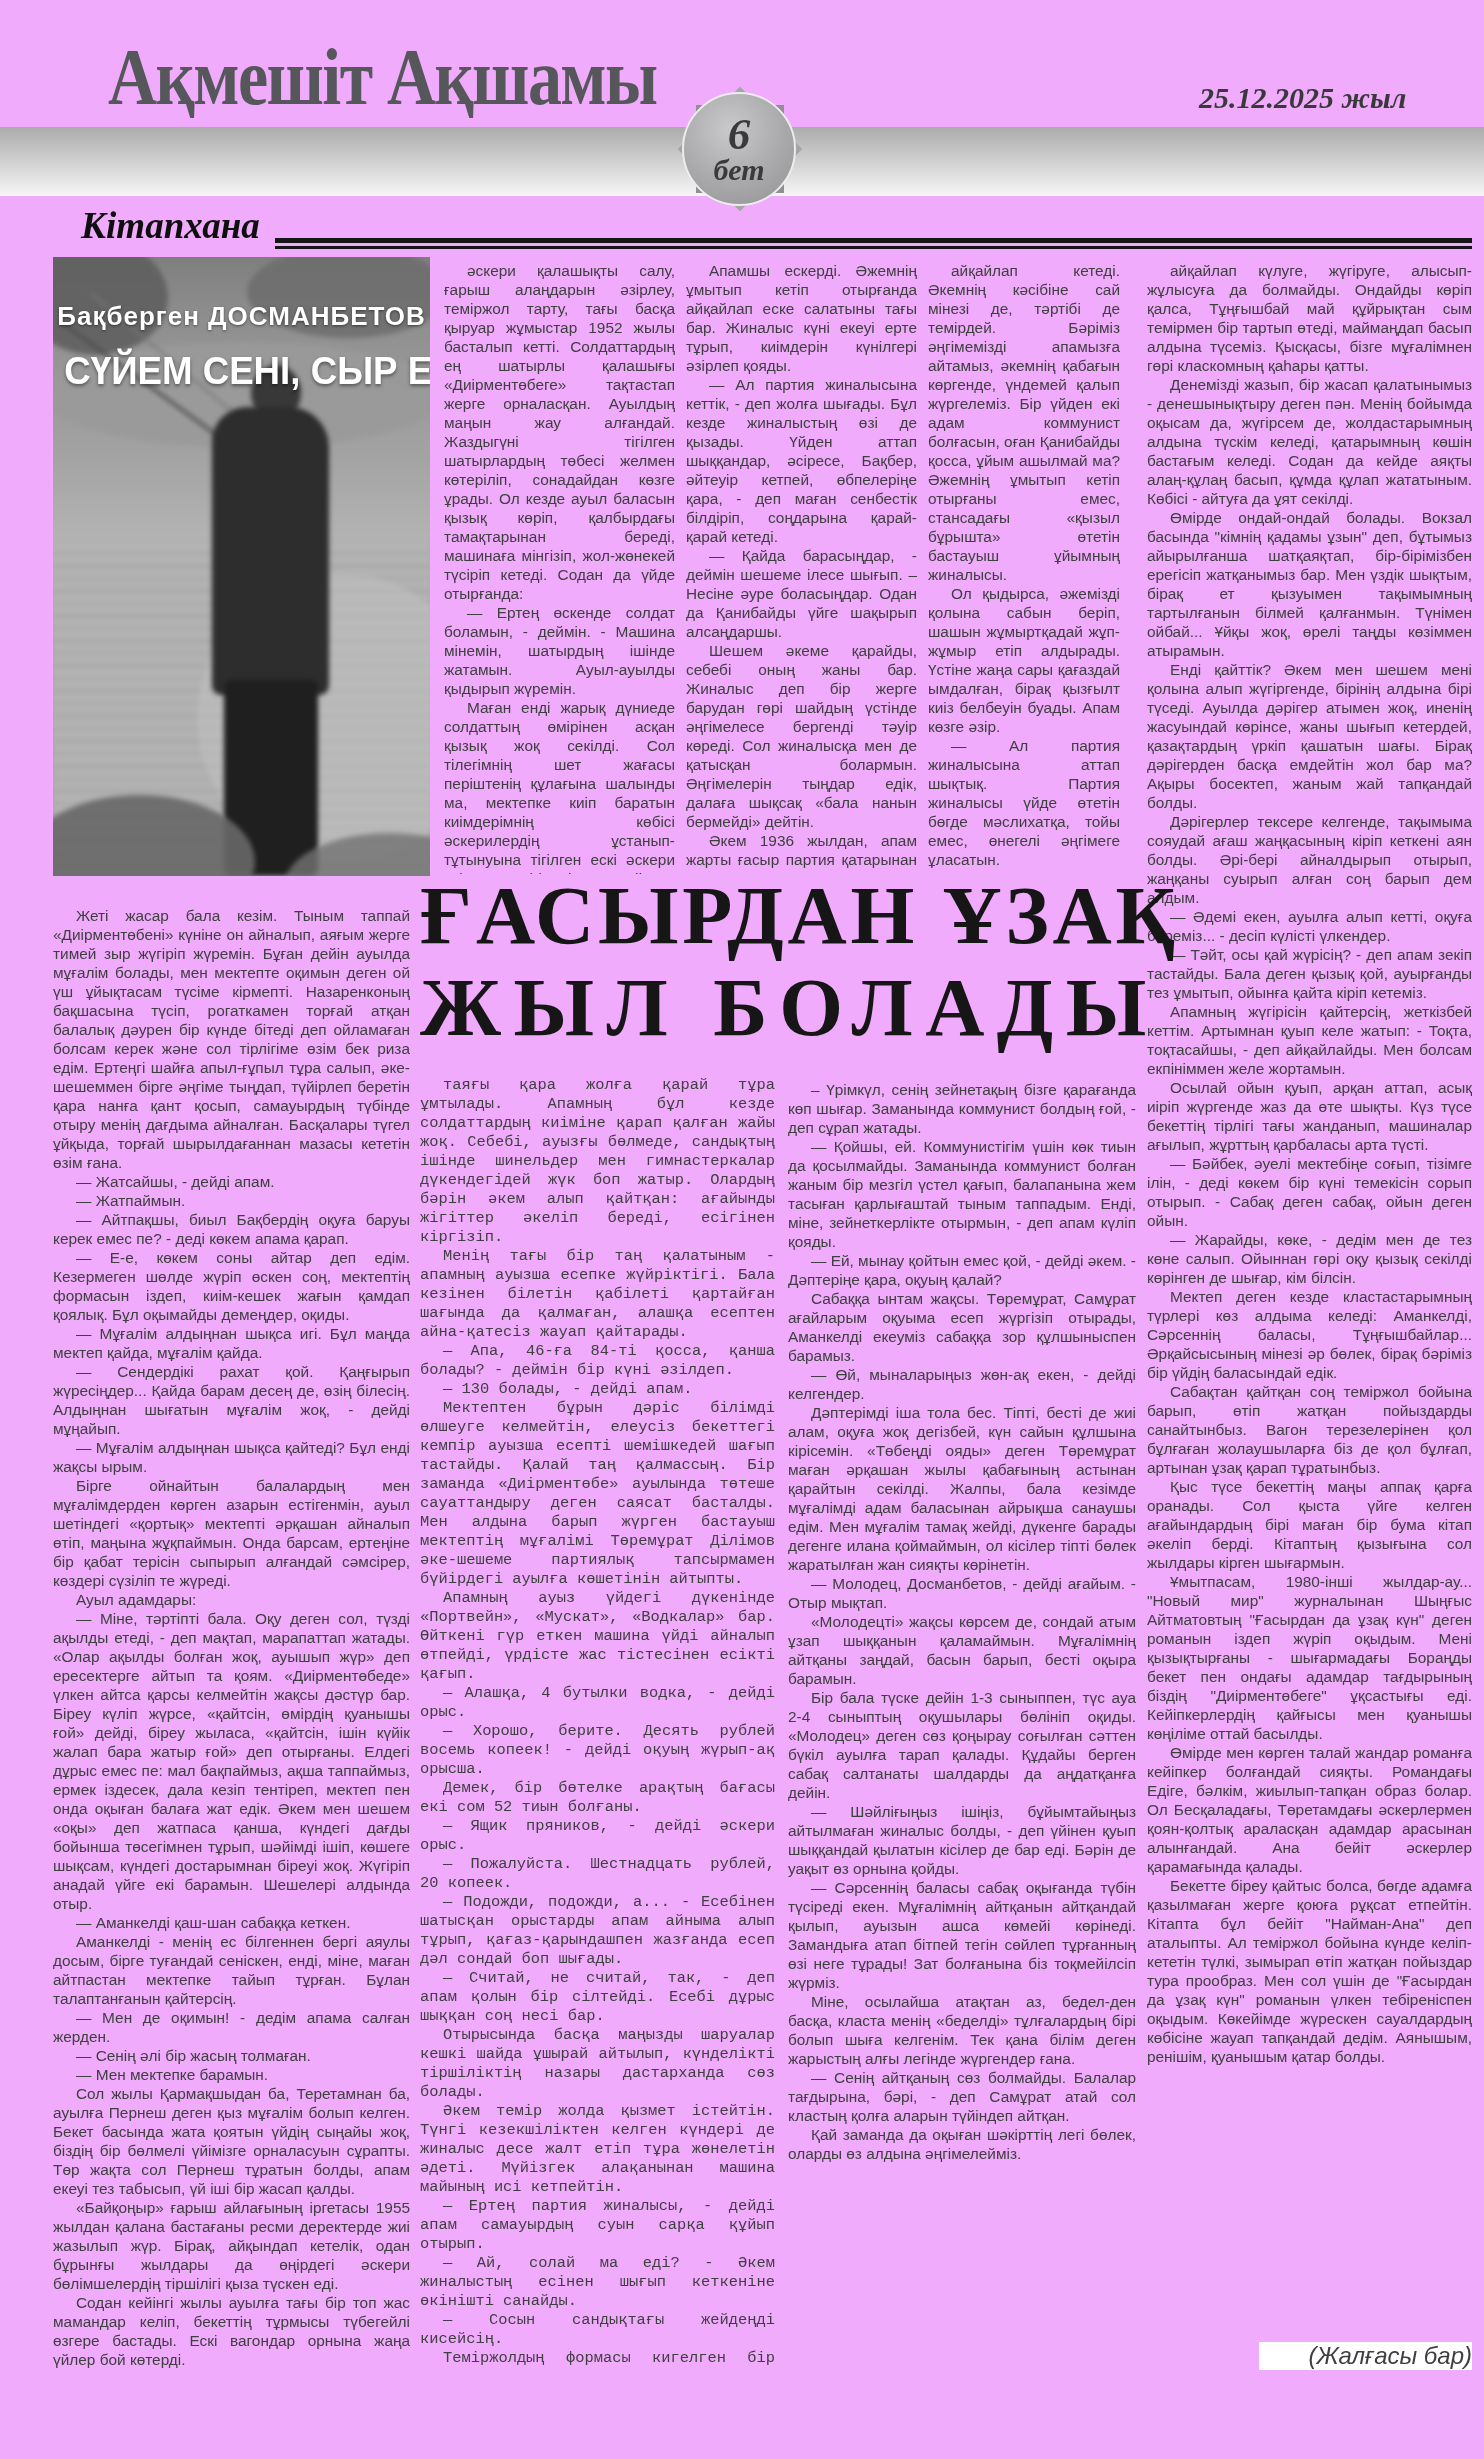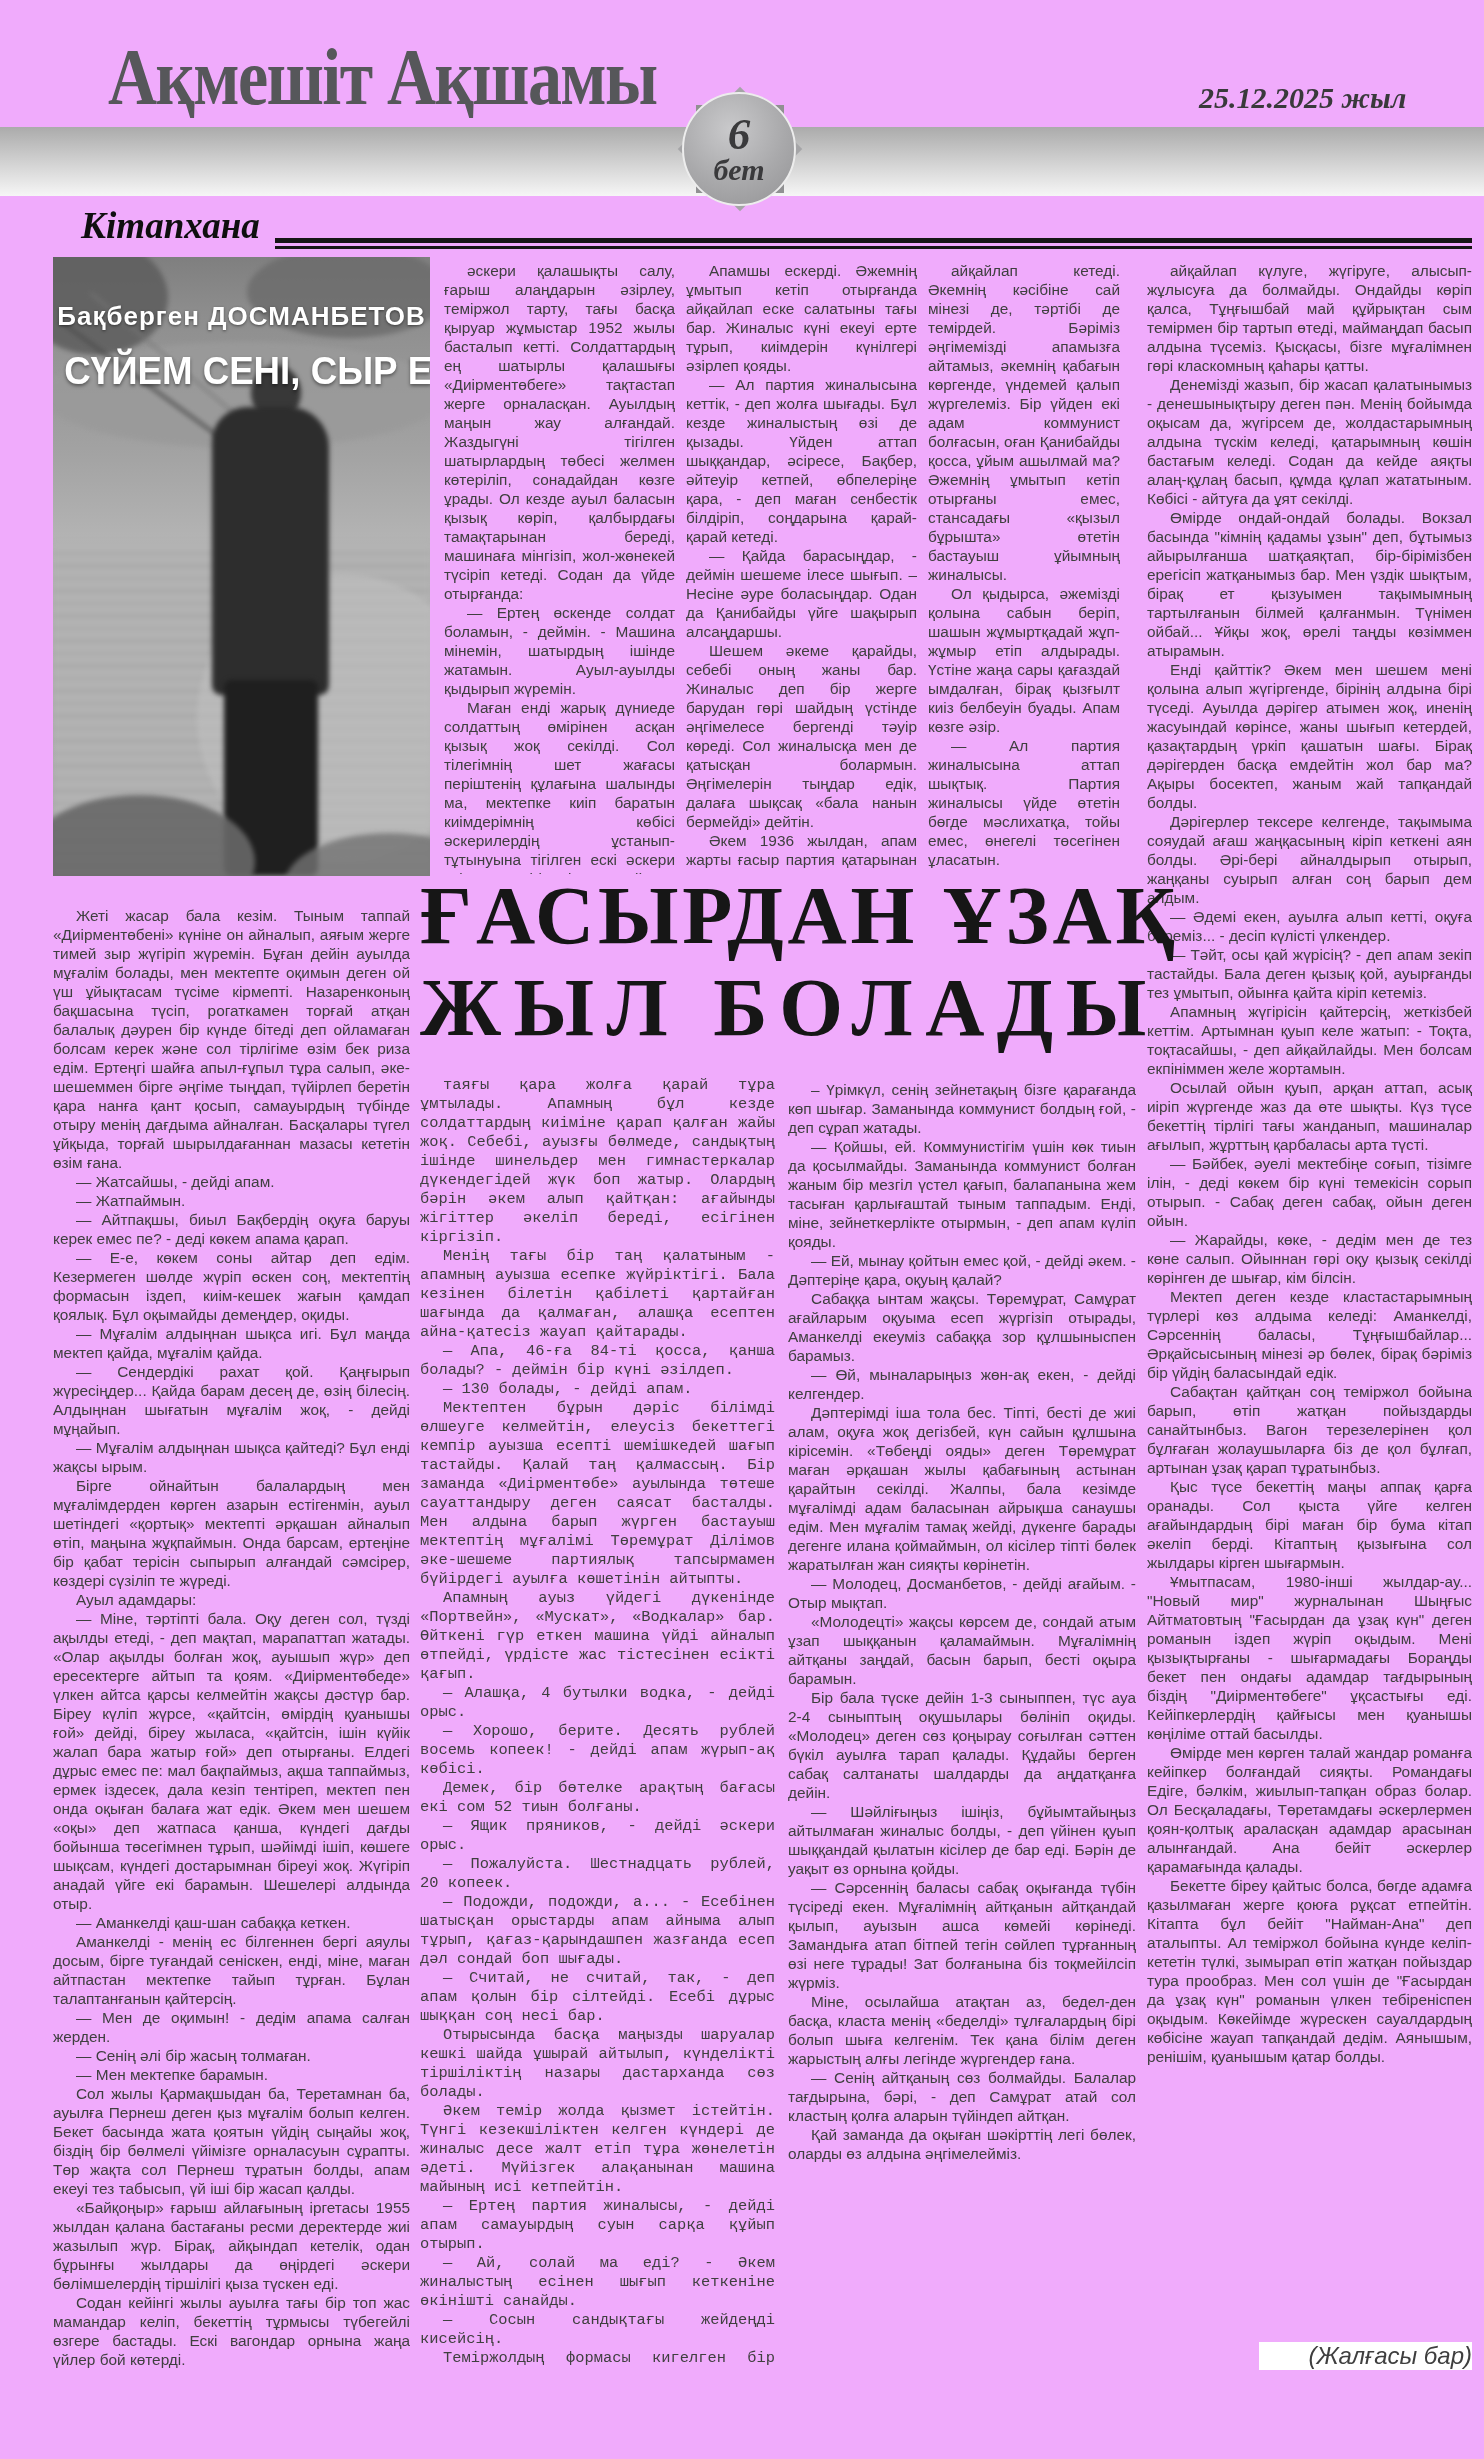--- a/index.html
+++ b/index.html
@@ -116,21 +116,21 @@
   <div class="col colB">
       <p>Апамшы ескерді. Әжемнің ұмытып кетіп отырғанда айқайлап еске салатыны тағы бар. Жиналыс күні екеуі ерте тұрып, киімдерін күнілгері әзірлеп қояды.</p>
       <p>— Ал партия жиналысына кеттік, - деп жолға шығады. Бұл кезде жиналыстың өзі де қызады. Үйден аттап шыққандар, әсіресе, Бақбер, әйтеуір кетпей, өбпелеріңе қара, - деп маған сенбестік білдіріп, соңдарына қарай-қарай кетеді.</p>
       <p>— Қайда барасыңдар, - деймін шешеме ілесе шығып. – Несіне әуре боласыңдар. Одан да Қанибайды үйге шақырып алсаңдаршы.</p>
       <p>Шешем әкеме қарайды, себебі оның жаны бар. Жиналыс деп бір жерге барудан гөрі шайдың үстінде әңгімелесе бергенді тәуір көреді. Сол жиналысқа мен де қатысқан болармын. Әңгімелерін тыңдар едік, далаға шықсақ «бала нанын бермейді» дейтін.</p>
       <p>Әкем 1936 жылдан, апам жарты ғасыр партия қатарынан шыққан жоқ. Компартия күйреген кезде де партбилеттері сандықтың түбінде жатты. Ауылдан ағайындар келгенде:</p>
     </div>
   <div class="col colC">
       <p>айқайлап кетеді. Әкемнің кәсібіне сай мінезі де, тәртібі де темірдей. Бәріміз әңгімемізді апамызға айтамыз, әкемнің қабағын көргенде, үндемей қалып жүргелеміз. Бір үйден екі адам коммунист болғасын, оған Қанибайды қосса, ұйым ашылмай ма? Әжемнің ұмытып кетіп отырғаны емес, стансадағы «қызыл бұрышта» өтетін бастауыш ұйымның жиналысы.</p>
       <p>Ол қыдырса, әжемізді қолына сабын беріп, шашын жұмыртқадай жұп-жұмыр етіп алдырады. Үстіне жаңа сары қағаздай ымдалған, бірақ қызғылт киіз белбеуін буады. Апам көзге әзір.</p>
-      <p>— Ал партия жиналысына аттап шықтық. Партия жиналысы үйде өтетін бөгде мәслихатқа, тойы емес, өнегелі төсегінен ұласатын.</p>
+      <p>— Ал партия жиналысына аттап шықтық. Партия жиналысы үйде өтетін бөгде мәслихатқа, тойы емес, өнегелі әңгімеге ұласатын.</p>
     </div>
   <div class="col w4">
       <p>айқайлап күлуге, жүгіруге, алысып-жұлысуға да болмайды. Ондайды көріп қалса, Тұңғышбай май құйрықтан сым темірмен бір тартып өтеді, маймаңдап басып алдына түсеміз. Қысқасы, бізге мұғалімнен гөрі класкомның қаһары қатты.</p>
       <p>Денемізді жазып, бір жасап қалатынымыз - денешынықтыру деген пән. Менің бойымда оқысам да, жүгірсем де, жолдастарымның алдына түскім келеді, қатарымның көшін бастағым келеді. Содан да кейде аяқты алаң-құлаң басып, құмда құлап жататыным. Көбісі - айтуға да ұят секілді.</p>
       <p>Өмірде ондай-ондай болады. Вокзал басында "кімнің қадамы ұзын" деп, бұтымыз айырылғанша шатқаяқтап, бір-бірімізбен ерегісіп жатқанымыз бар. Мен үздік шықтым, бірақ ет қызуымен тақымымның тартылғанын білмей қалғанмын. Түнімен ойбай... Ұйқы жоқ, өрелі таңды көзіммен атырамын.</p>
       <p>Енді қайттік? Әкем мен шешем мені қолына алып жүгіргенде, бірінің алдына бірі түседі. Ауылда дәрігер атымен жоқ, иненің жасуындай көрінсе, жаны шығып кетердей, қазақтардың үркіп қашатын шағы. Бірақ дәрігерден басқа емдейтін жол бар ма? Ақыры босектеп, жаным жай тапқандай болды.</p>
       <p>Дәрігерлер тексере келгенде, тақымыма сояудай ағаш жаңқасының кіріп кеткені аян болды. Әрі-бері айналдырып отырып, жаңқаны суырып алған соң барып дем алдым.</p>
       <p>— Әдемі екен, ауылға алып кетті, оқуға береміз... - десіп күлісті үлкендер.</p>
       <p>— Тәйт, осы қай жүрісің? - деп апам зекіп тастайды. Бала деген қызық қой, ауырғанды тез ұмытып, ойынға қайта кіріп кетеміз.</p>
       <p>Апамның жүгірісін қайтерсің, жеткізбей кеттім. Артымнан қуып келе жатып: - Тоқта, тоқтасайшы, - деп айқайлайды. Мен болсам екпініммен желе жортамын.</p>
@@ -172,21 +172,21 @@
       <p>Содан кейінгі жылы ауылға тағы бір топ жас мамандар келіп, бекеттің тұрмысы түбегейлі өзгере бастады. Ескі вагондар орнына жаңа үйлер бой көтерді.</p>
     </div>
   <div class="col w2">
       <p>таяғы қара жолға қарай тұра ұмтылады. Апамның бұл кезде солдаттардың киіміне қарап қалған жайы жоқ. Себебі, ауызғы бөлмеде, сандықтың ішінде шинельдер мен гимнастеркалар дүкендегідей жүк боп жатыр. Олардың бәрін әкем алып қайтқан: ағайынды жігіттер әкеліп береді, есігінен кіргізіп.</p>
       <p>Менің тағы бір таң қалатыным - апамның ауызша есепке жүйріктігі. Бала кезінен білетін қабілеті қартайған шағында да қалмаған, алашқа есептен айна-қатесіз жауап қайтарады.</p>
       <p>— Апа, 46-ға 84-ті қосса, қанша болады? - деймін бір күні әзілдеп.</p>
       <p>— 130 болады, - дейді апам.</p>
       <p>Мектептен бұрын дәріс білімді өлшеуге келмейтін, елеусіз бекеттегі кемпір ауызша есепті шемішкедей шағып тастайды. Қалай таң қалмассың. Бір заманда «Диірментөбе» ауылында төтеше сауаттандыру деген саясат басталды. Мен алдына барып жүрген бастауыш мектептің мұғалімі Төремұрат Ділімов әке-шешеме партиялық тапсырмамен бүйірдегі ауылға көшетінін айтыпты.</p>
       <p>Апамның ауыз үйдегі дүкенінде «Портвейн», «Мускат», «Водкалар» бар. Өйткені гүр еткен машина үйді айналып өтпейді, үрдісте жас тістесінен есікті қағып.</p>
       <p>— Алашқа, 4 бутылки водка, - дейді орыс.</p>
-      <p>— Хорошо, берите. Десять рублей восемь копеек! - дейді апам жүрып-ақ көбісі.</p>
+      <p>— Хорошо, берите. Десять рублей восемь копеек! - дейді оқуың жүрып-ақ орысша.</p>
       <p>Демек, бір бөтелке арақтың бағасы екі сом 52 тиын болғаны.</p>
       <p>— Ящик пряников, - дейді әскери орыс.</p>
       <p>— Пожалуйста. Шестнадцать рублей, 20 копеек.</p>
       <p>— Подожди, подожди, а... - Есебінен шатысқан орыстарды апам айныма алып тұрып, қағаз-қарындашпен жазғанда есеп дәл сондай боп шығады.</p>
       <p>— Считай, не считай, так, - деп апам қолын бір сілтейді. Есебі дұрыс шыққан соң несі бар.</p>
       <p>Отырысында басқа маңызды шаруалар кешкі шайда ұшырай айтылып, күнделікті тіршіліктің назары дастарханда сөз болады.</p>
       <p>Әкем темір жолда қызмет істейтін. Түнгі кезекшіліктен келген күндері де жиналыс десе жалт етіп тұра жөнелетін әдеті. Мүйізгек алақанынан машина майының исі кетпейтін.</p>
       <p>— Ертең партия жиналысы, - дейді апам самауырдың суын сарқа құйып отырып.</p>
       <p>— Ай, солай ма еді? - Әкем жиналыстың есінен шығып кеткеніне өкінішті санайды.</p>
       <p>— Сосын сандықтағы жейдеңді кисейсің.</p>

